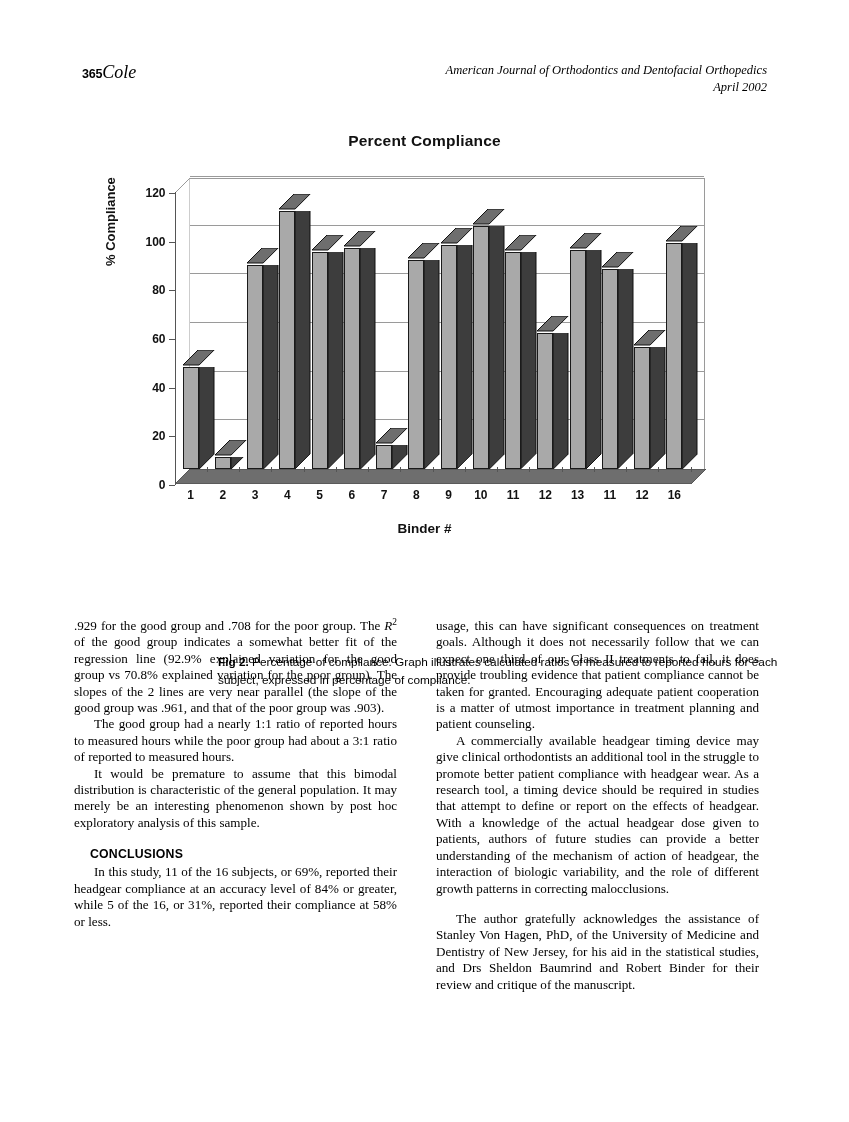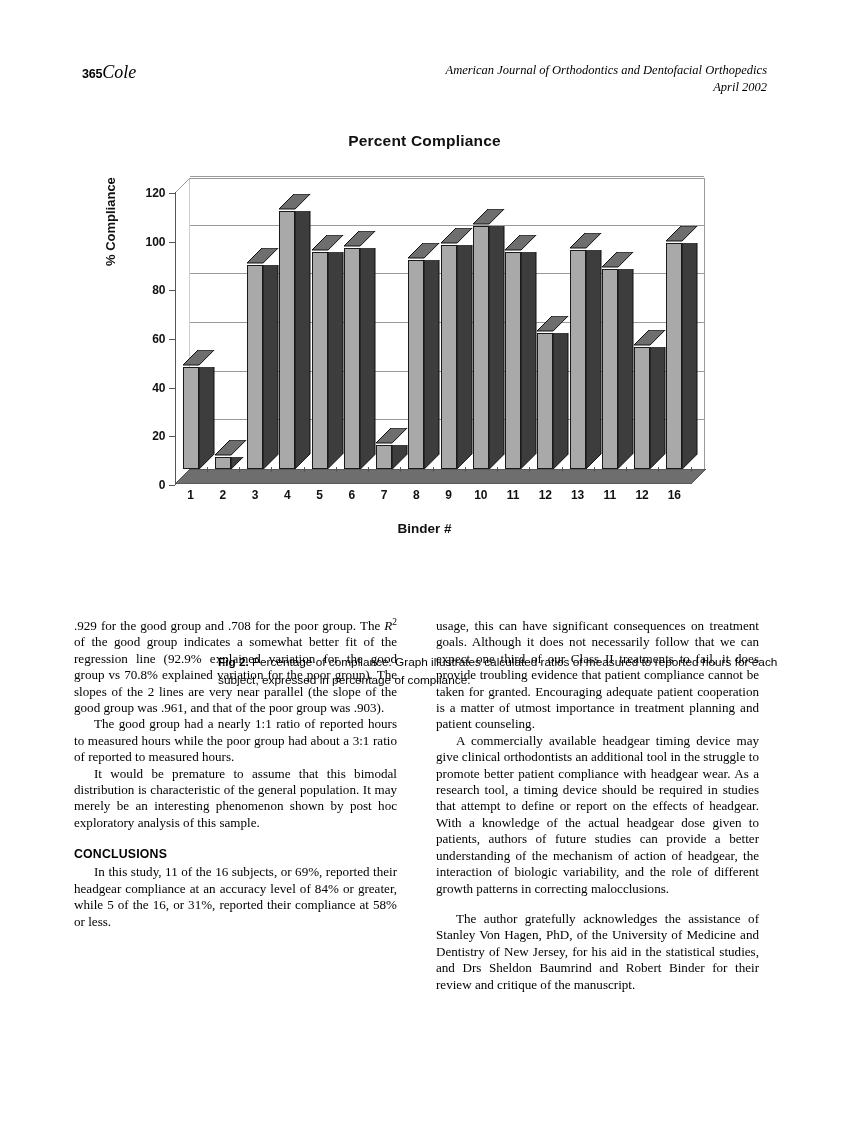--- a/index.html
+++ b/index.html
@@ -276,21 +276,21 @@
     font-size: 13.1px;
     line-height: 16.4px;
     text-align: justify;
     text-indent: 20px;
     hyphens: none;
   }
   .col p.noindent {
     text-indent: 0;
   }
   .col h3 {
-    margin: 16px 0 3px 0;
+    margin: 16px 0 3px 16px;
     font-family: "Liberation Sans", sans-serif;
     font-size: 12.3px;
     font-weight: bold;
     letter-spacing: 0.2px;
   }
   .ack-gap {
     height: 14px;
   }
   sup {
     font-size: 0.72em;

